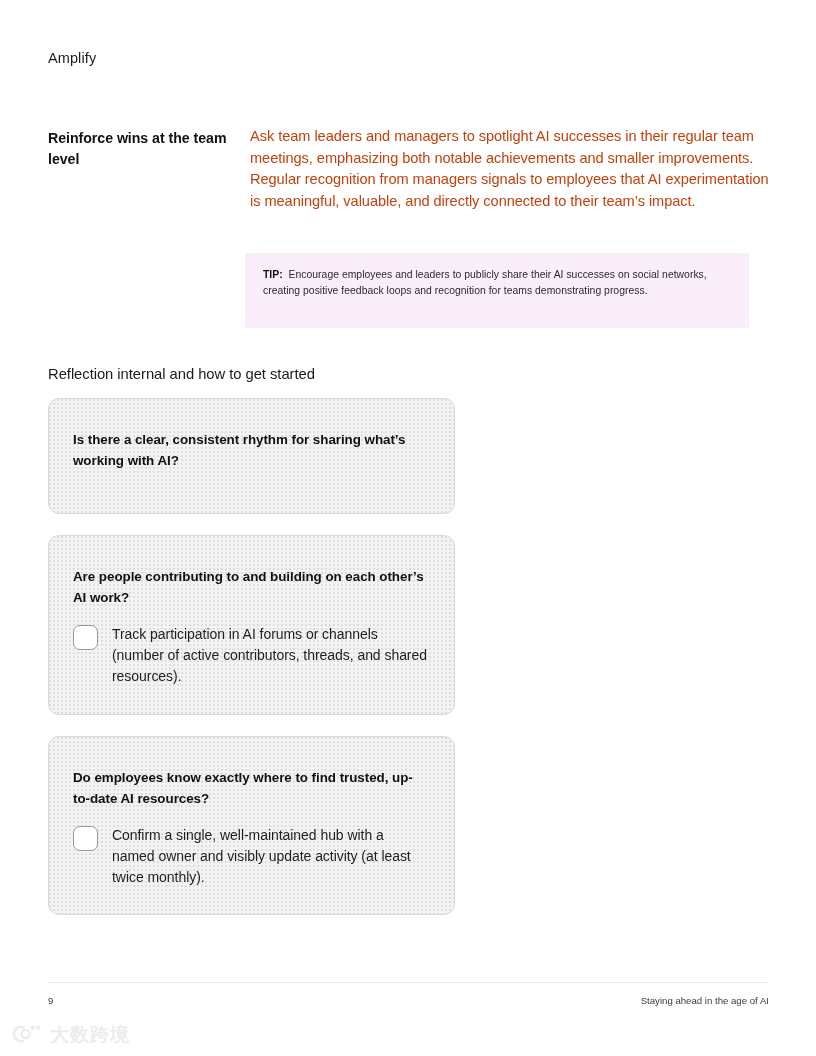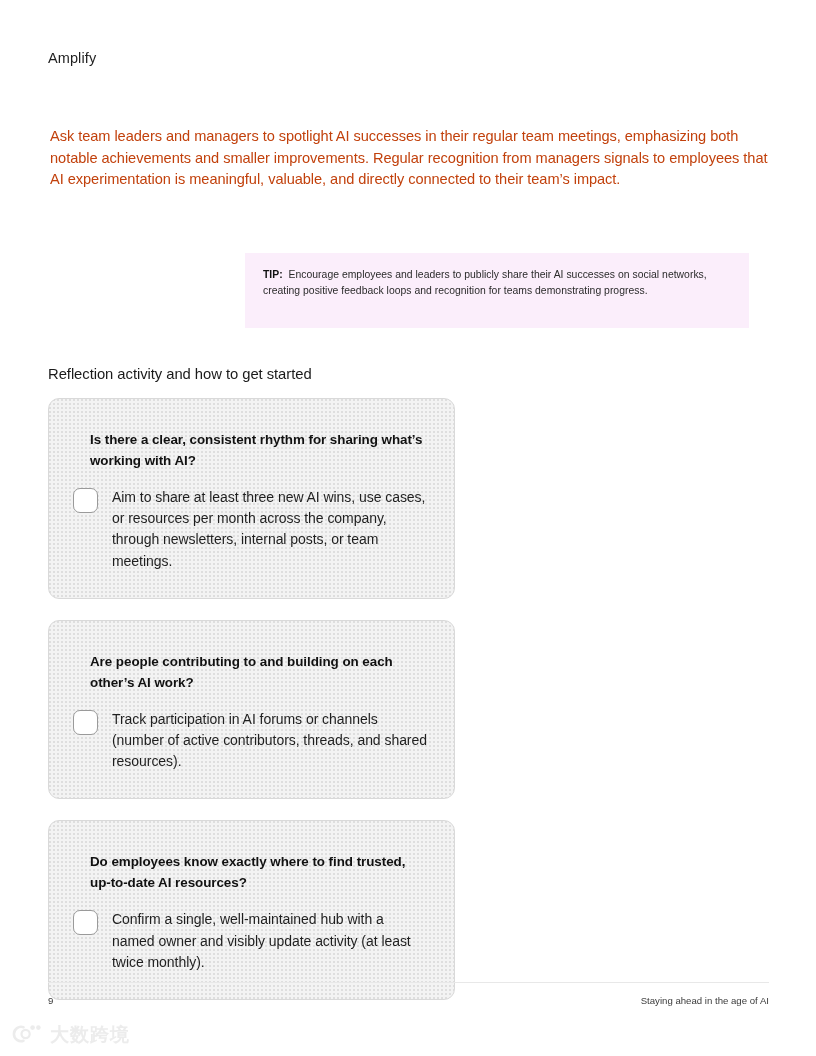--- a/index.html
+++ b/index.html
@@ -115,21 +115,21 @@
     background-size: 4px 4px;
     padding: 30px 26px 26px 24px;
     margin-bottom: 21px;
   }
   .card-question {
     font-size: 13.4px;
     line-height: 21px;
     font-weight: 700;
     color: #111111;
     letter-spacing: -0.05px;
-    margin: 0 0 16px 17px;
+    margin: 0 0 16px 0;
     padding-left: 0px;
   }
   .card-answer-row {
     display: flex;
     align-items: flex-start;
   }
   .checkbox {
     flex: 0 0 auto;
     width: 23px;
     height: 23px;
@@ -203,38 +203,35 @@
 </style>
 </head>
 <body>
 
 <div class="page">
 
   <div class="section-label">Amplify</div>
 
   <div class="block">
     <div class="block-row">
+      <div class="block-heading">Reinforce wins at the team level</div>
       <div class="block-body">Ask team leaders and managers to spotlight AI successes in their regular team meetings, emphasizing both notable achievements and smaller improvements. Regular recognition from managers signals to employees that AI experimentation is meaningful, valuable, and directly connected to their team’s impact.</div>
     </div>
   </div>
 
   <div class="tip-box">
     <div class="tip-text"><span class="tip-label">TIP:</span>&nbsp; <span>Encourage employees and leaders to publicly share their AI successes on social networks, creating positive feedback loops and recognition for teams demonstrating progress.</span></div>
   </div>
 
-  <div class="reflection-heading">Reflection activity and how to get started</div>
+  <div class="reflection-heading">Reflection internal and how to get started</div>
 
   <div class="cards">
 
     <div class="card">
       <div class="card-question">Is there a clear, consistent rhythm for sharing what’s working with AI?</div>
-      <div class="card-answer-row">
-        <div class="checkbox"></div>
-        <div class="card-answer">Aim to share at least three new AI wins, use cases, or resources per month across the company, through newsletters, internal posts, or team meetings.</div>
-      </div>
     </div>
 
     <div class="card">
       <div class="card-question">Are people contributing to and building on each other’s AI work?</div>
       <div class="card-answer-row">
         <div class="checkbox"></div>
         <div class="card-answer">Track participation in AI forums or channels (number of active contributors, threads, and shared resources).</div>
       </div>
     </div>
 

